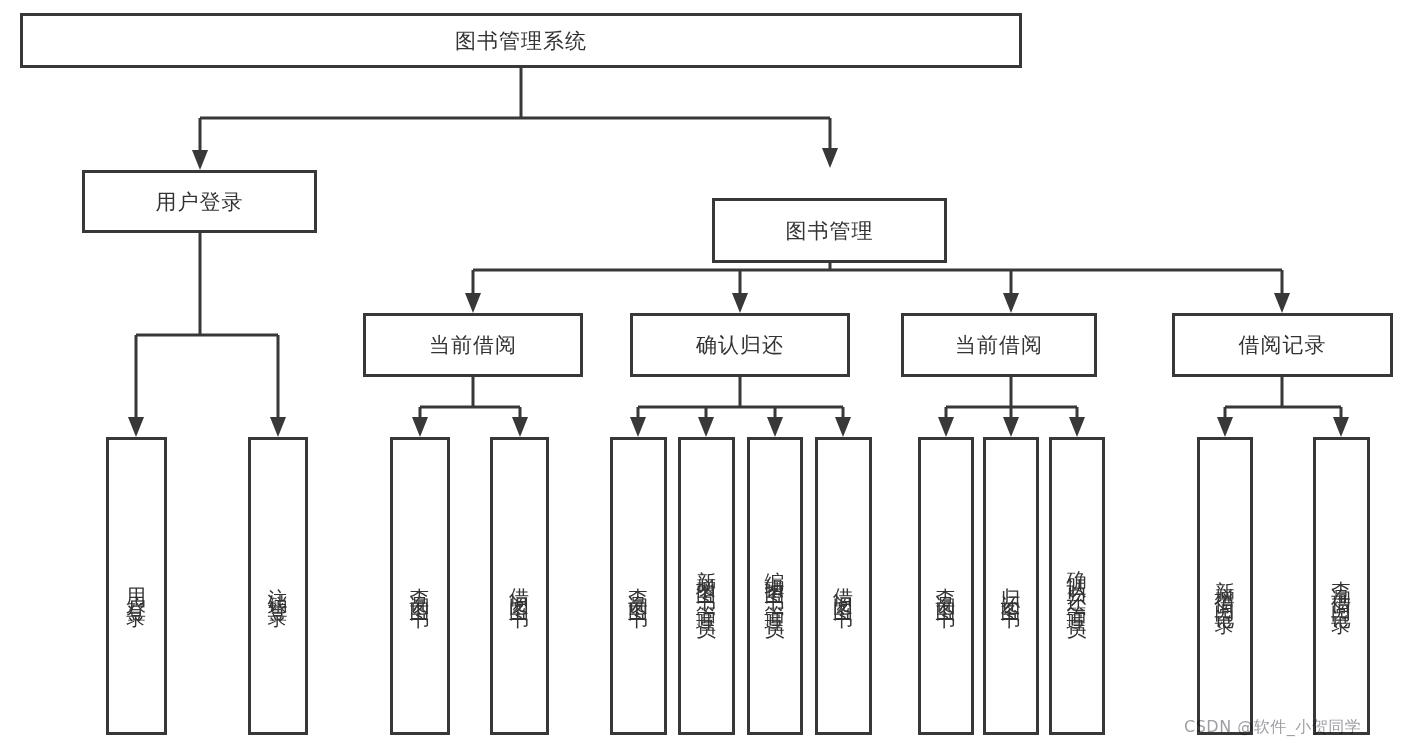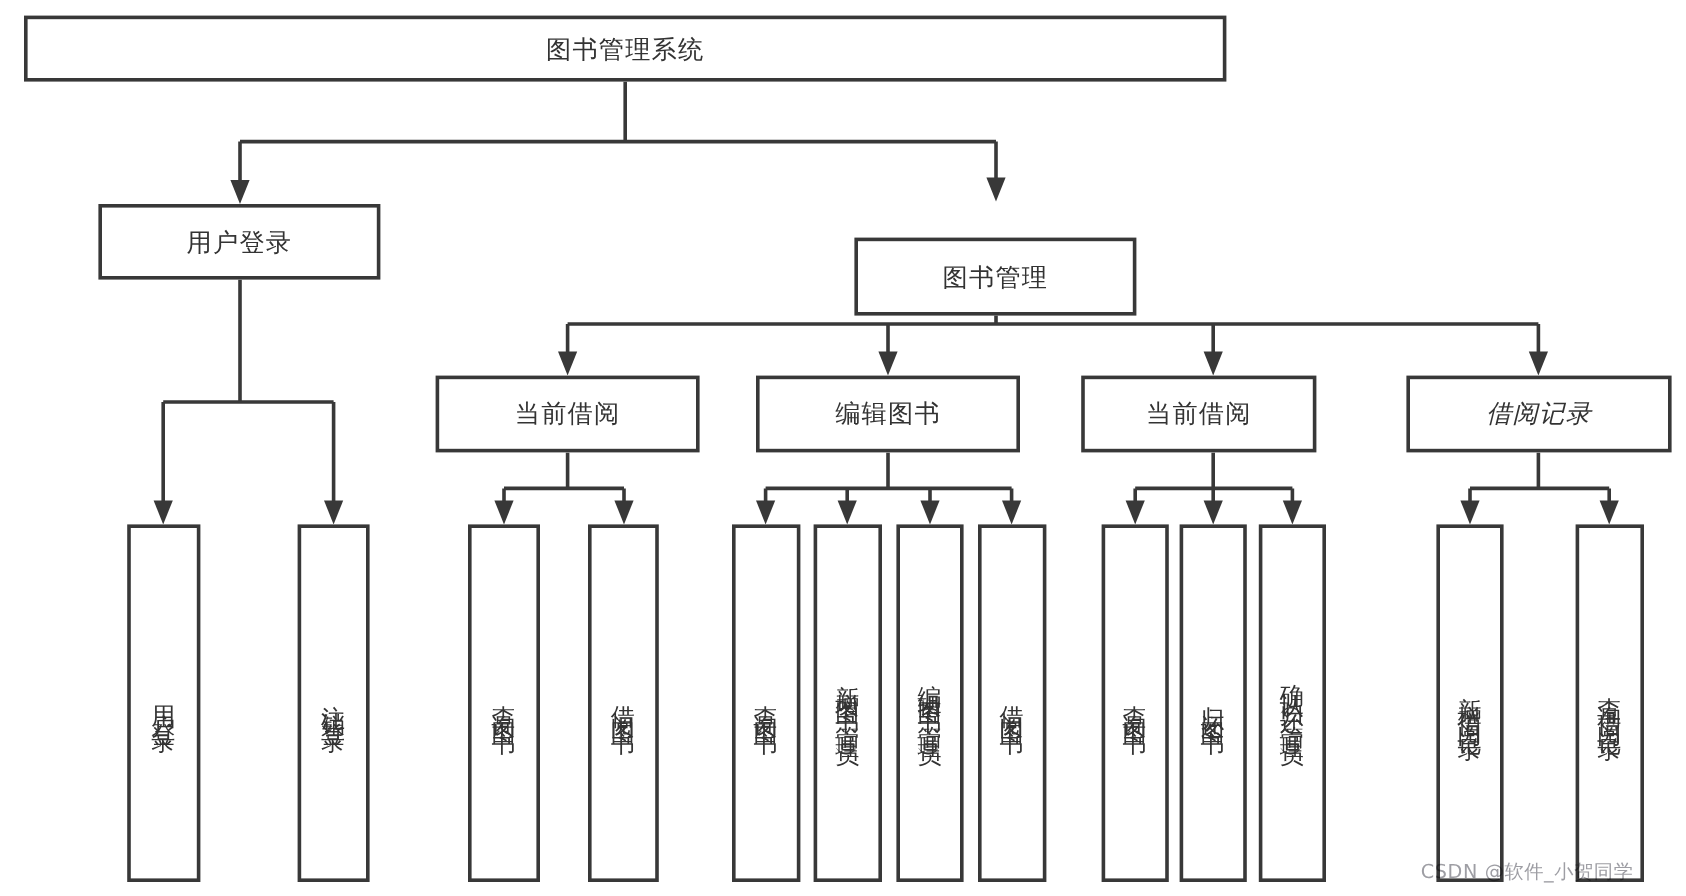--- a/index.html
+++ b/index.html
@@ -113,23 +113,23 @@
     <polygon class="head" points="1217,417 1233,417 1225,437"></polygon>
     <polygon class="head" points="1333,417 1349,417 1341,437"></polygon>
   </svg>
 
   <div class="node" style="left:20px; top:13px; width:1002px; height:55px;">图书管理系统</div>
 
   <div class="node" style="left:82px; top:170px; width:235px; height:63px;">用户登录</div>
   <div class="node" style="left:712px; top:168px; width:235px; height:65px;margin-top:30px;">图书管理</div>
 
   <div class="node" style="left:363px; top:313px; width:220px; height:64px;">当前借阅</div>
-  <div class="node" style="left:630px; top:313px; width:220px; height:64px;">编辑图书</div>
+  <div class="node" style="left:630px; top:313px; width:220px; height:64px;">确认归还</div>
   <div class="node" style="left:901px; top:313px; width:196px; height:64px;">当前借阅</div>
-  <div class="node" style="left:1172px; top:313px; width:221px; height:64px;font-style:italic;">借阅记录</div>
+  <div class="node" style="left:1172px; top:313px; width:221px; height:64px;">借阅记录</div>
 
   <div class="leaf" style="left:106px; top:437px; width:61px; height:298px;">用户登录</div>
   <div class="leaf" style="left:248px; top:437px; width:60px; height:298px;">注销登录</div>
 
   <div class="leaf" style="left:390px; top:437px; width:60px; height:298px;">查询图书</div>
   <div class="leaf" style="left:490px; top:437px; width:59px; height:298px;">借阅图书</div>
 
   <div class="leaf" style="left:610px; top:437px; width:57px; height:298px;">查询图书</div>
   <div class="leaf" style="left:678px; top:437px; width:57px; height:298px;">新增图书（管理员）</div>
   <div class="leaf" style="left:747px; top:437px; width:56px; height:298px;">编辑图书（管理员）</div>

